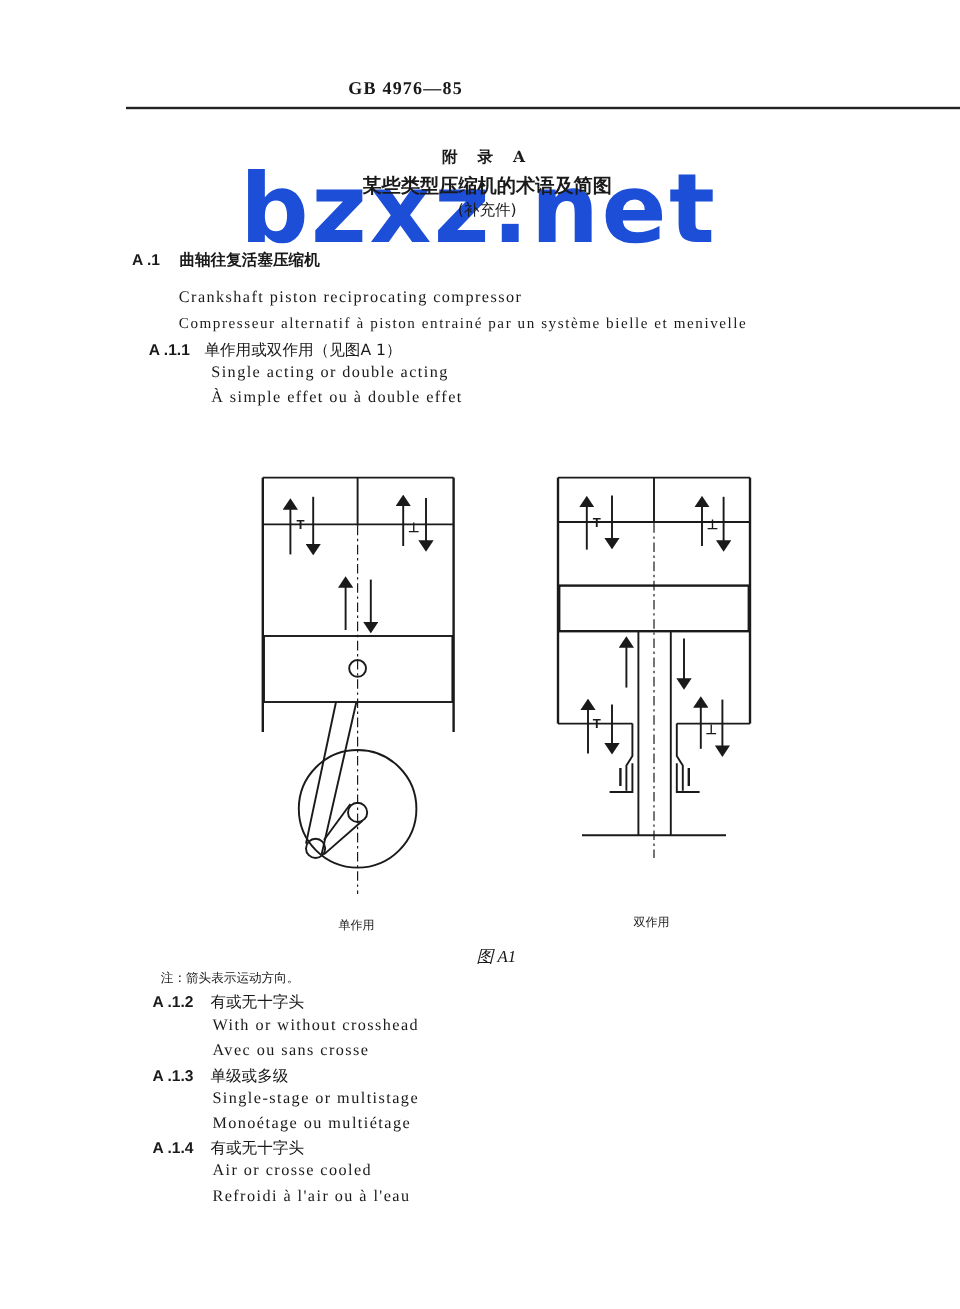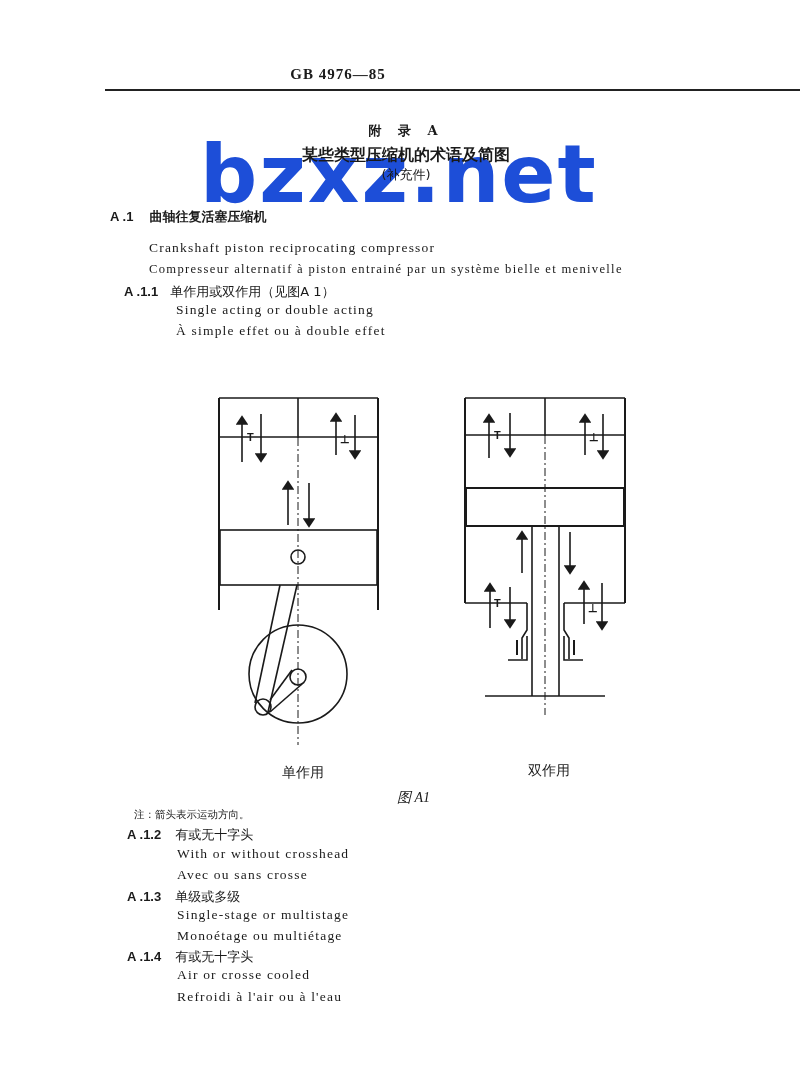--- a/index.html
+++ b/index.html
@@ -19,21 +19,21 @@
     }
     .center-text { left: 16px; width: 780px; text-align: center; z-index: 1; }
     .appendix-label { top: 122px; font-size: 13px; font-weight: bold; letter-spacing: 6px; }
     .appendix-title { top: 145px; font-size: 16px; font-weight: bold; }
     .appendix-note { top: 166px; font-size: 13px; }
     .sec { font-size: 13px; z-index: 1; white-space: nowrap; }
     .sec-num { font-family: "Liberation Sans", sans-serif; font-weight: bold; font-size: 13px; }
     .bold { font-weight: bold; }
     .latin { font-family: "Liberation Serif", serif; font-size: 13.5px; letter-spacing: 1.2px; }
     .cn { font-family: "DejaVu Sans", sans-serif; font-size: 13px; }
-    .caption-small { font-family: "DejaVu Sans", sans-serif; font-size: 14px; }
+    .caption-small { font-family: "DejaVu Sans", sans-serif; font-size: 10px; }
     .fig-caption { font-family: "Liberation Serif", serif; font-size: 14px; }
     svg { position: absolute; left: 0; top: 0; }
   </style>
 </head>
 <body>
 
 <div class="abs header-title">GB 4976—85</div>
 <div class="abs header-rule"></div>
 
 <div class="abs watermark">bzxz.net</div>

